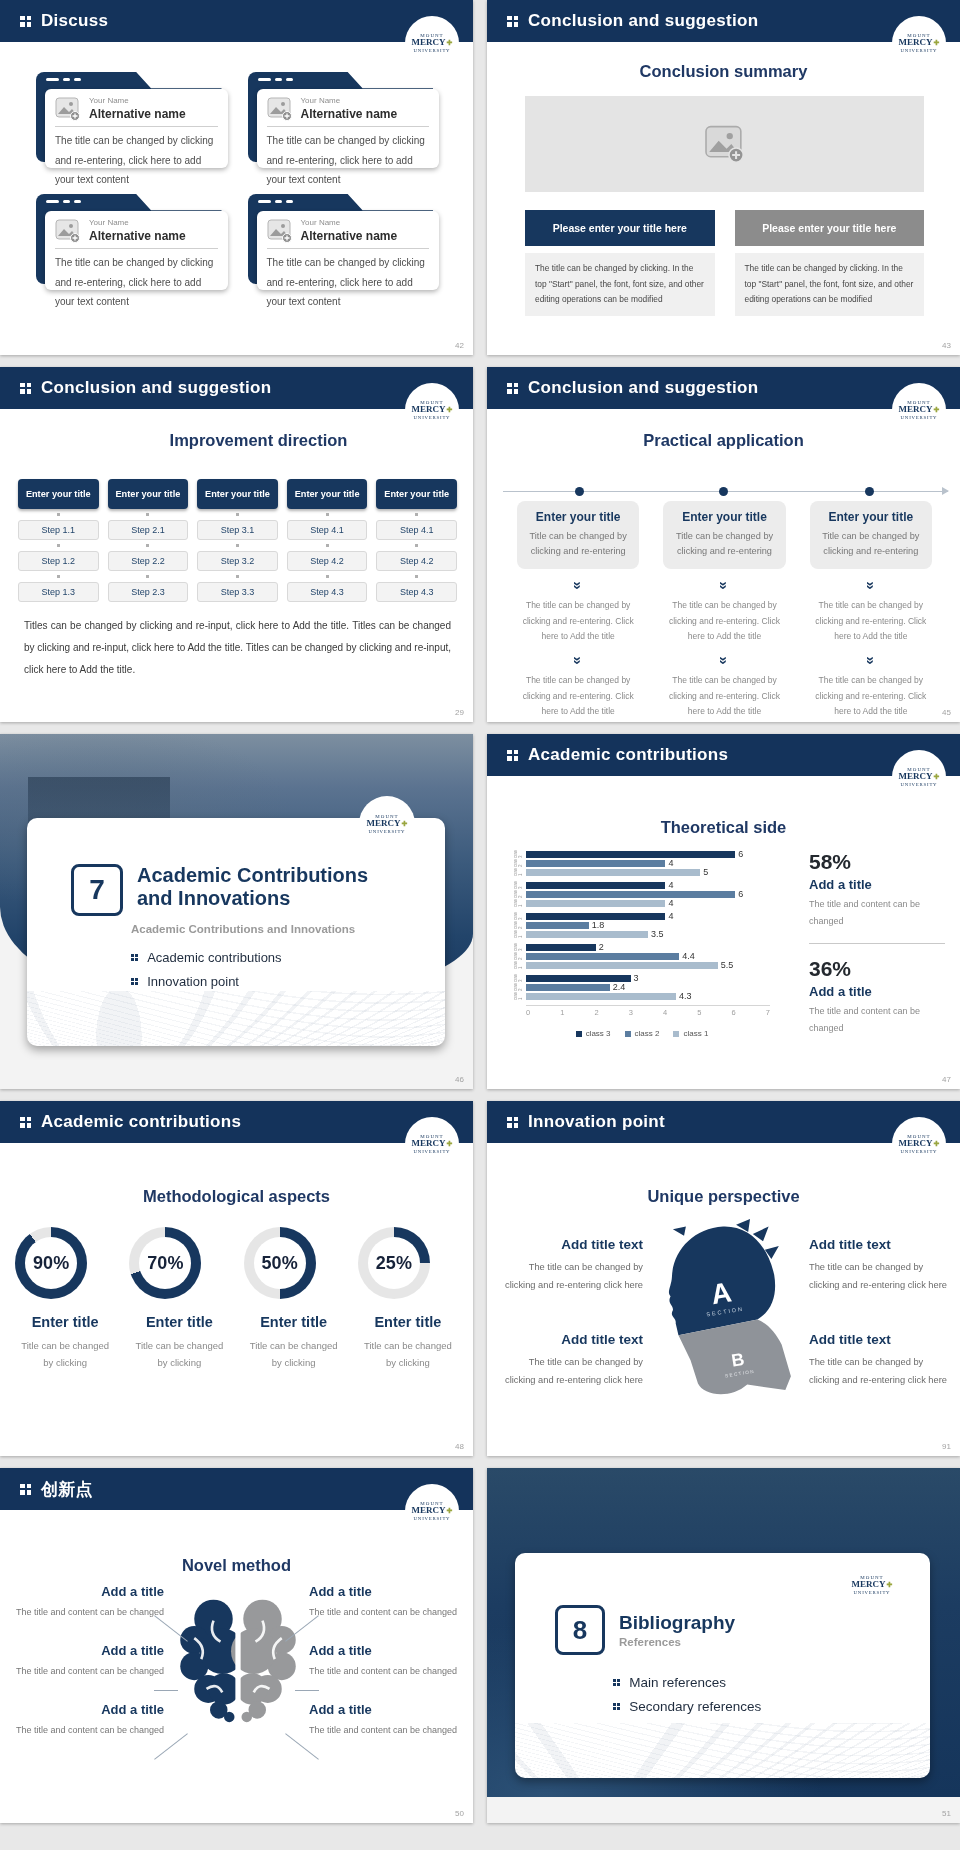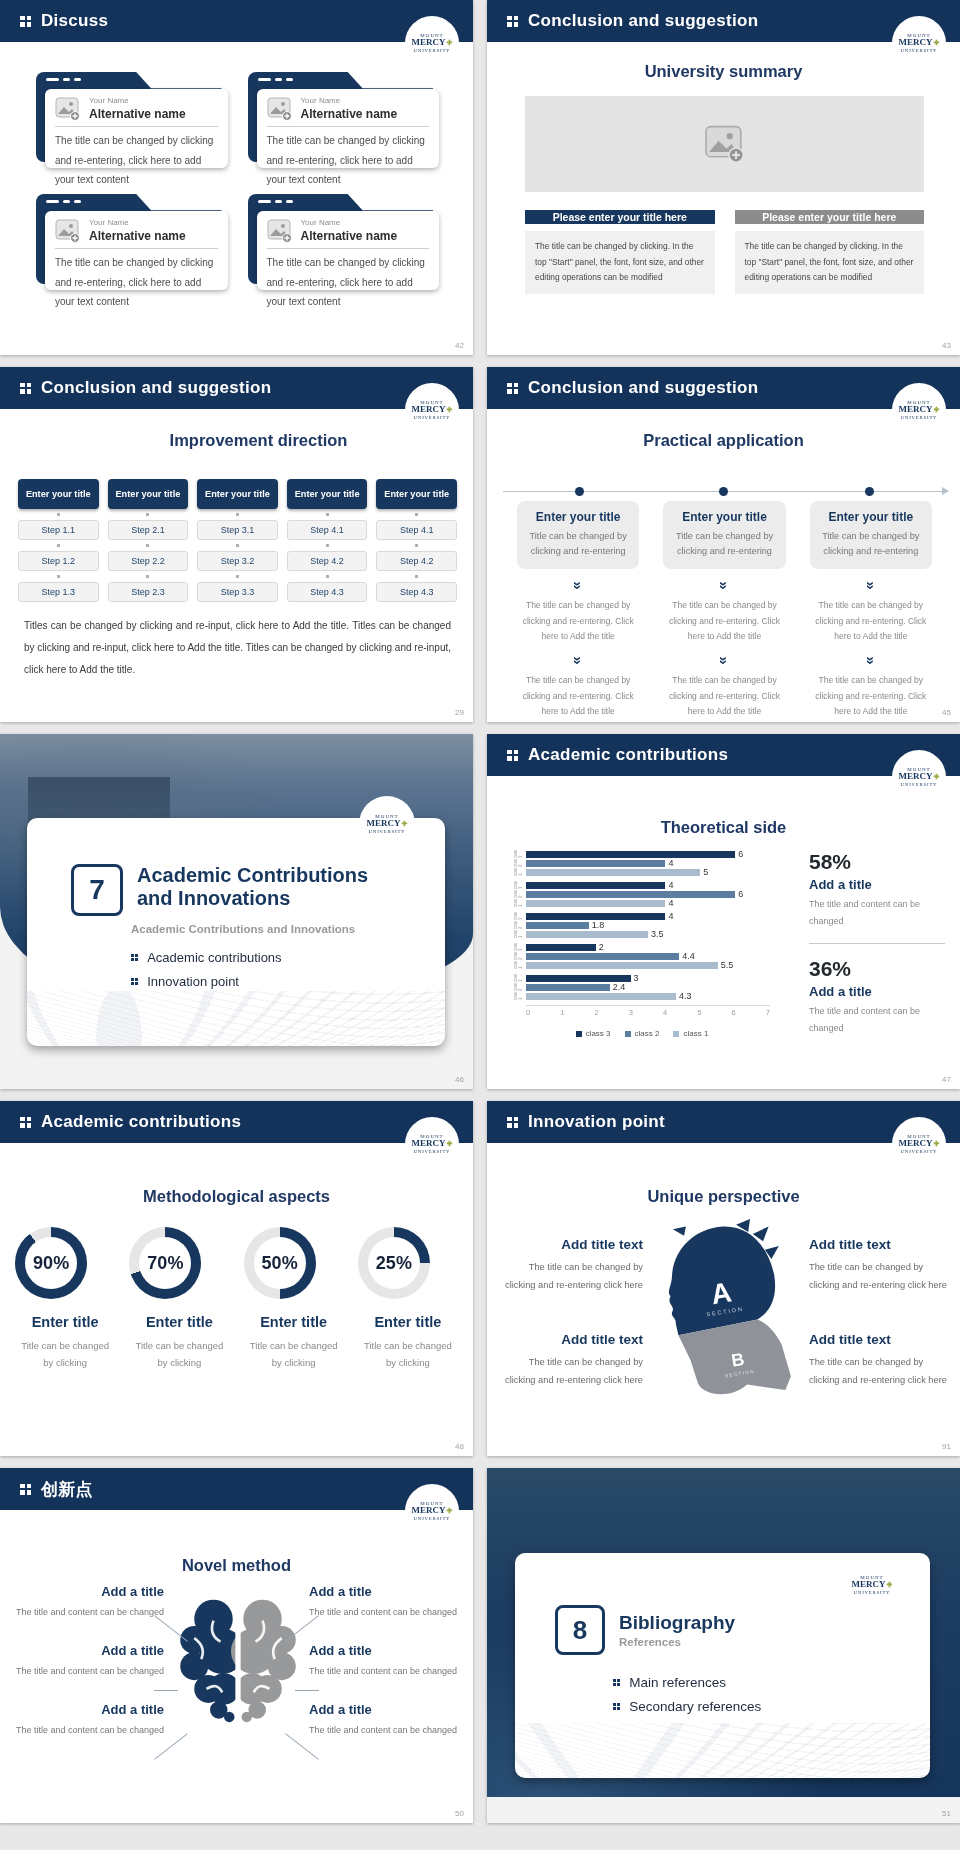--- a/index.html
+++ b/index.html
@@ -32,21 +32,21 @@
   .fi-head{display:flex;align-items:center;gap:8px;}
   .imgph{width:26px;height:24px;flex:0 0 auto;}
   .imgph.big{width:42px;height:38px;}
   .fi-label{font-size:8px;color:#8f8f8f;}
   .fi-name{font-size:12px;font-weight:bold;color:#2d2d2d;margin-top:2px;}
   .fi-div{border-top:1px solid #cfcfcf;margin:5px 0 4px;}
   .fi-body{font-size:10px;color:#4d4d4d;line-height:1.95;}
   
   .s2-img{position:absolute;left:38px;right:36px;top:96px;height:96px;background:#e4e4e4;display:flex;align-items:center;justify-content:center;}
   .s2-cols{position:absolute;left:38px;right:36px;top:210px;display:grid;grid-template-columns:1fr 1fr;gap:20px;}
-  .s2-bar{height:14px;display:flex;align-items:center;justify-content:center;color:#fff;font-weight:bold;font-size:10.5px;}
+  .s2-bar{height:36px;display:flex;align-items:center;justify-content:center;color:#fff;font-weight:bold;font-size:10.5px;}
   .s2-bar.navy{background:#17375e;}
   .s2-bar.gray{background:#8c8c8c;}
   .s2-body{background:#f0f0f0;margin-top:7px;padding:8px 10px;font-size:8.4px;color:#474747;line-height:1.85;}
   
   .s3-cols{position:absolute;left:18px;right:16px;top:112px;display:grid;grid-template-columns:repeat(5,1fr);gap:9px;}
   .s3-btn{height:30px;background:#17375e;border-radius:4px;color:#fff;font-weight:bold;font-size:9.2px;display:flex;align-items:center;justify-content:center;box-shadow:0 2px 3px rgba(0,0,0,.3);}
   .s3-dot{width:3px;height:3px;background:#b0b0b0;margin:4px auto;}
   .s3-step{height:18px;line-height:18px;text-align:center;font-size:9px;color:#24466b;background:#f3f3f3;border:1px solid #d9d9d9;border-radius:3px;}
   .s3-para{position:absolute;left:24px;right:22px;top:248px;font-size:10px;color:#3a3a3a;line-height:2.2;text-align:justify;}
   
@@ -254,21 +254,21 @@
             <i></i>
             <i></i>
           </span>
       <span class="hdr-title">Conclusion and suggestion</span>
     </div>
     <div class="logo-circle">
       <div class="lg1">Mount</div>
       <div class="lg2"><span>Mercy</span><span class="lgc">✚</span></div>
       <div class="lg3">University</div>
     </div>
-    <div class="stitle" style="top:62px;">University summary</div>
+    <div class="stitle" style="top:62px;">Conclusion summary</div>
     <div class="s2-img">
       <svg class="imgph big" viewBox="0 0 26 24">
             <rect x="1" y="1" width="22" height="19" rx="3" fill="#d9d9d9" stroke="#ababab"></rect>
             <circle cx="16" cy="7" r="2" fill="#a0a0a0"></circle>
             <path d="M3 17 l6-7 5 5 3-3 4 5z" fill="#a0a0a0"></path>
             <circle cx="20" cy="19" r="4.5" fill="#949494" stroke="#e4e4e4"></circle>
             <path d="M20 16.5v5 M17.5 19h5" stroke="#e4e4e4" stroke-width="1.3" fill="none"></path>
           </svg>
     </div>
     <div class="s2-cols">

